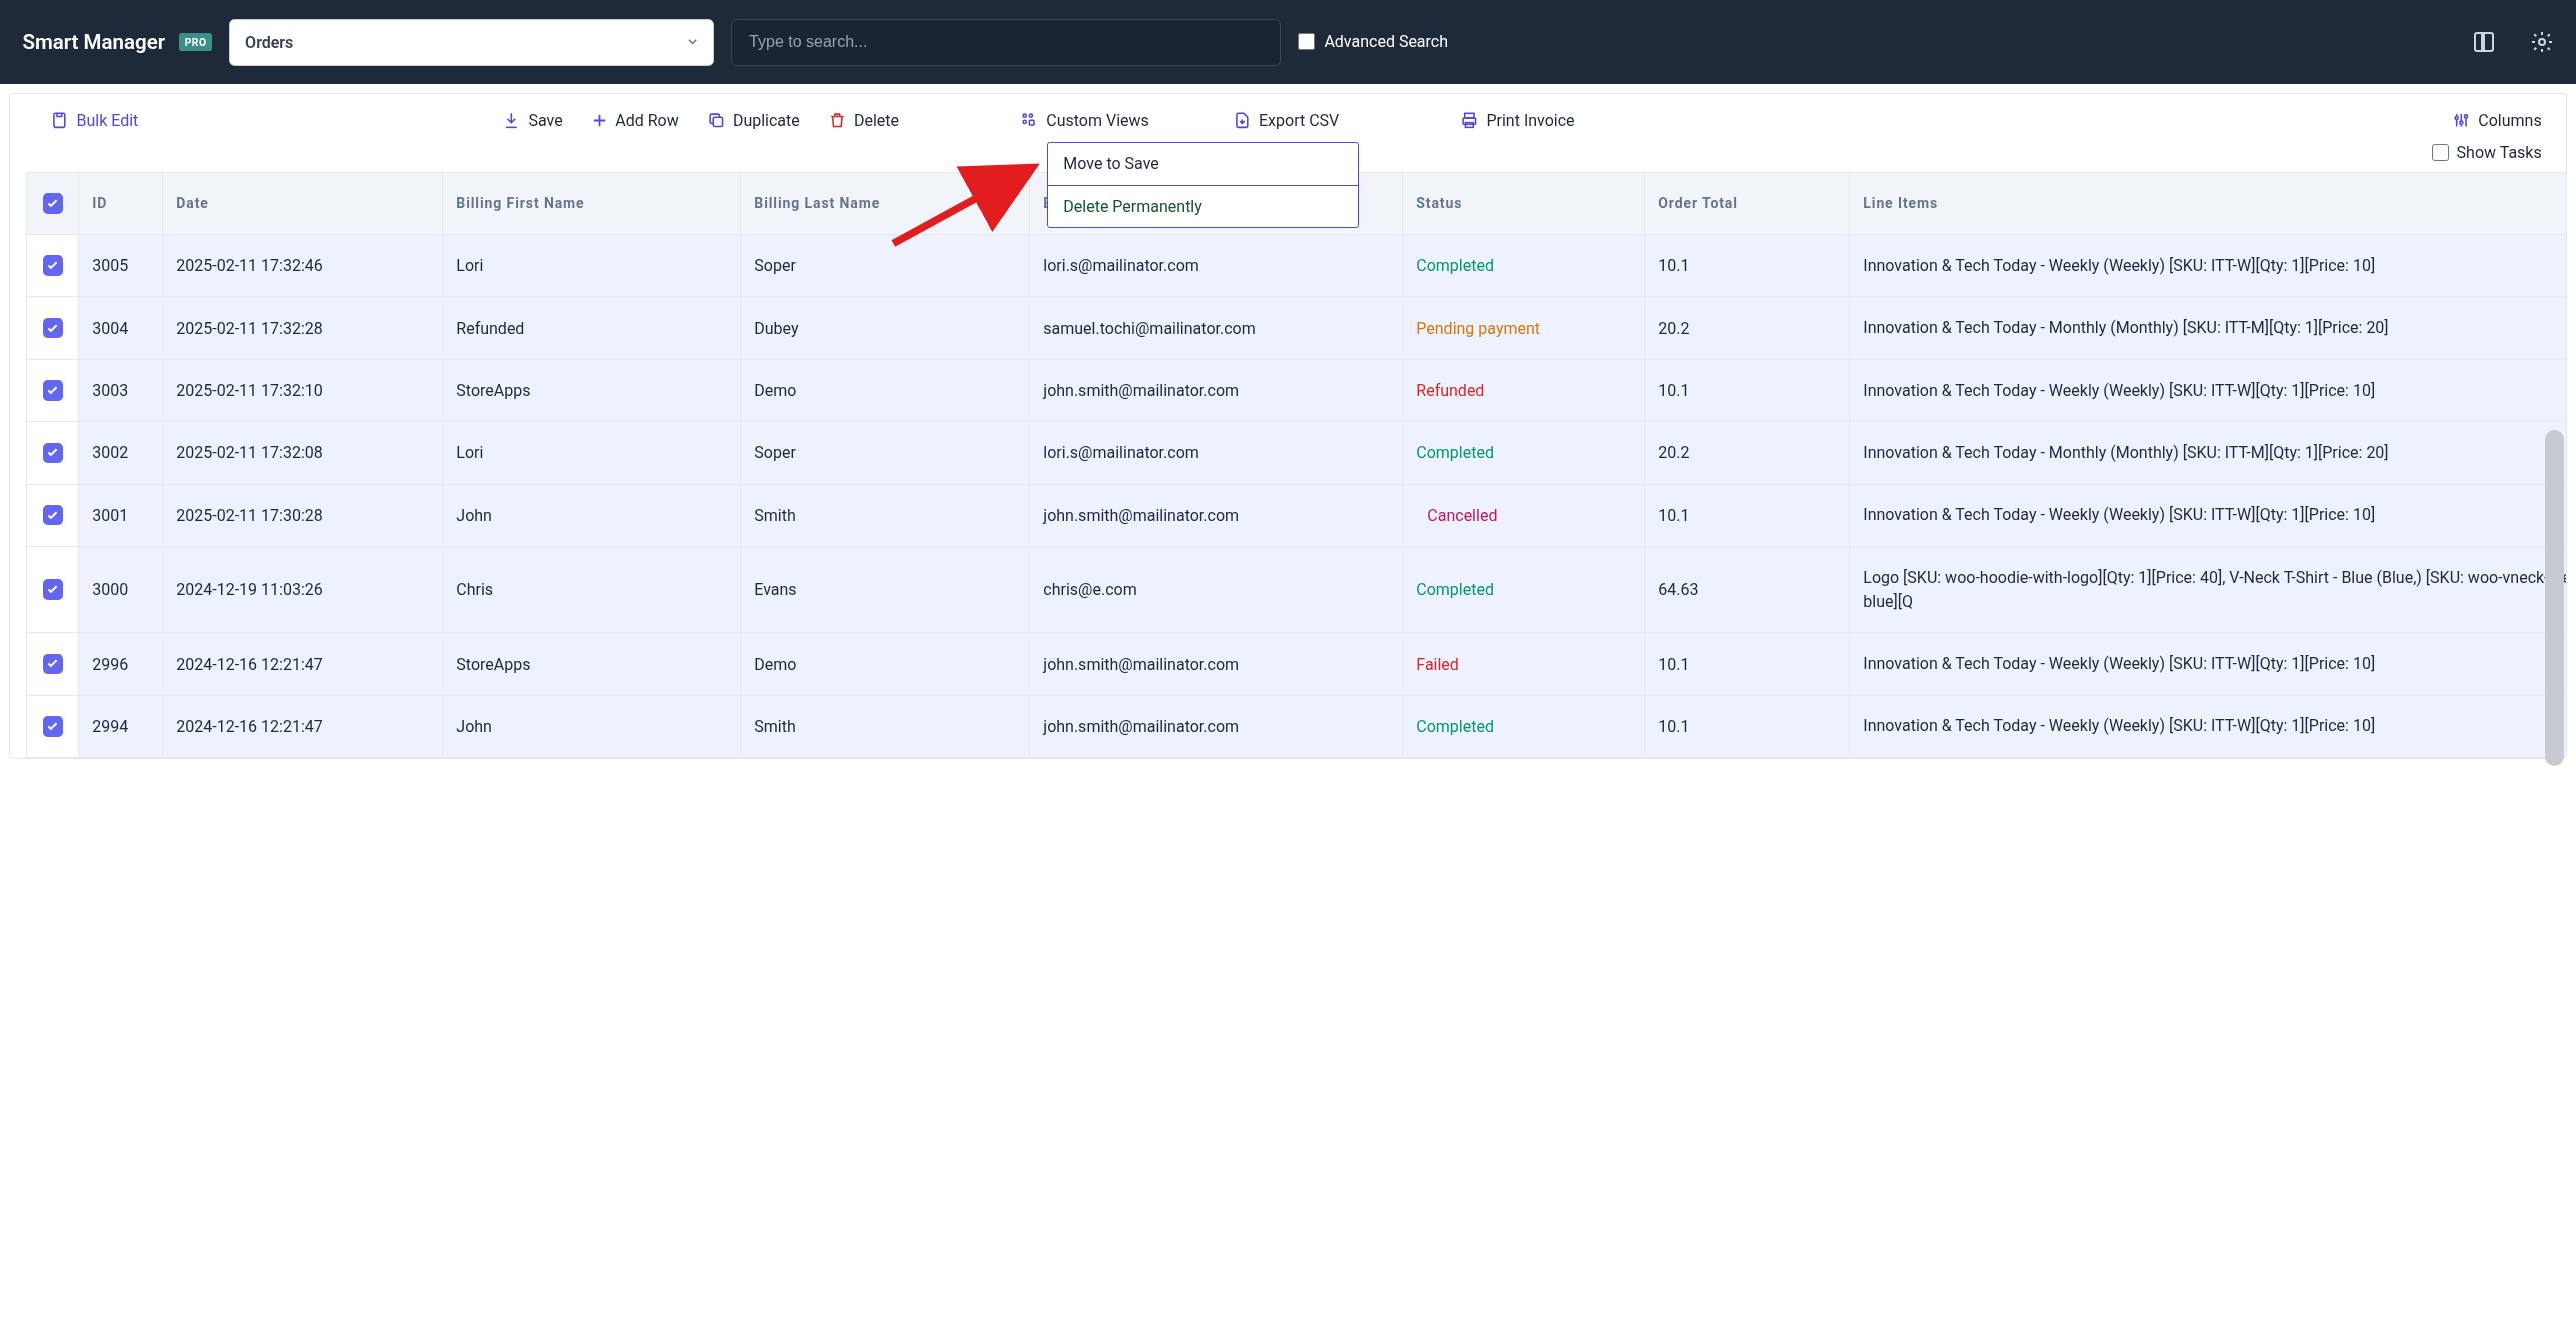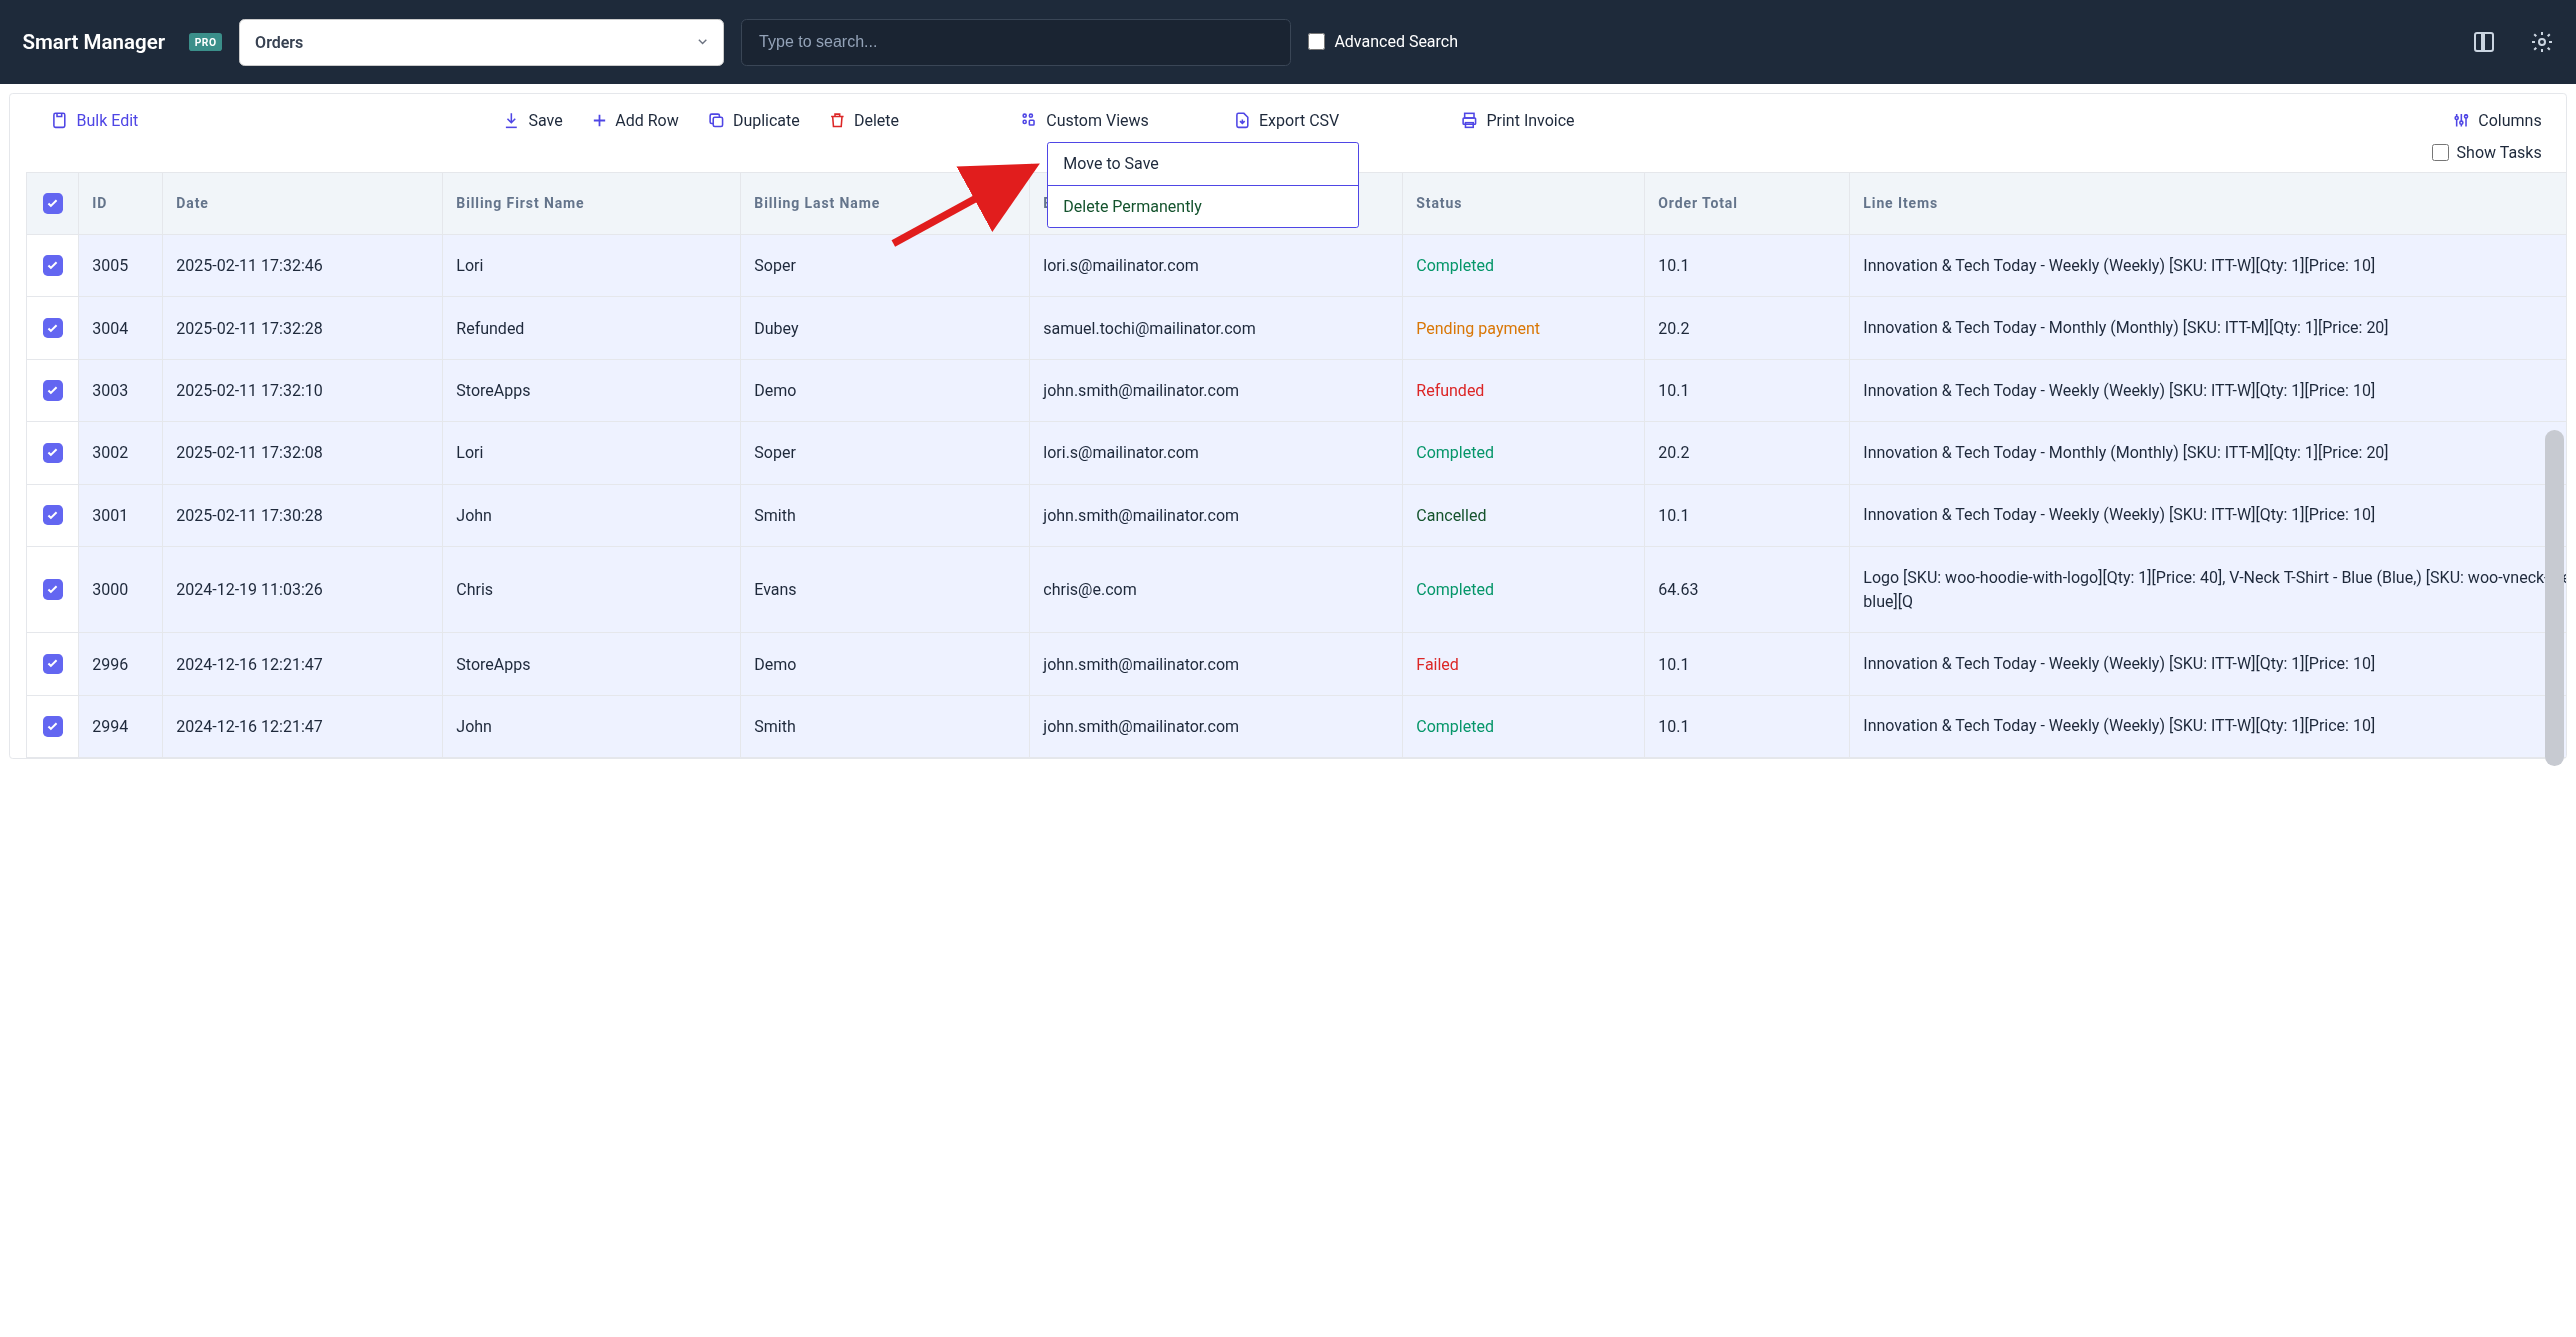--- a/index.html
+++ b/index.html
@@ -1,20 +1,20 @@
 <!DOCTYPE html>
 <html style="font-size:15px"><head>
 <meta charset="utf-8">
 <style>
 * { box-sizing: border-box; margin: 0; padding: 0; }
 body { font-family: -apple-system, BlinkMacSystemFont, "Segoe UI", Roboto, Helvetica, Arial, sans-serif; font-size: 16px; color: #1e293b; background: #fff; }
 
 
 .topbar { background: #1e2a3a; height: 84px; display: flex; align-items: center; padding: 0 22.4px; gap: 17px; }
-.brand { display: flex; align-items: center; gap: 24px; }
+.brand { display: flex; align-items: center; gap: 14px; }
 .brand-title { color: #fff; font-size: 20.5px; font-weight: 600; }
 .badge-pro { background: #3b8f8a; color: #fff; font-size: 10.3px; font-weight: 700; padding: 2.8px 5.6px; border-radius: 2.8px; letter-spacing: 0.5px; }
 .dashboard-select { width: 485px; height: 47px; background: #fff; border: 0.9px solid #ccc; border-radius: 5.6px; display: flex; align-items: center; padding: 0 15px; justify-content: space-between; }
 .dashboard-select span { font-weight: 600; color: #374151; }
 .search-input { width: 550px; height: 47px; background: #1a2432; border: 0.9px solid #3a4656; border-radius: 5.6px; padding: 0 17px; color: #fff; font-size: 16px; }
 .search-input::placeholder { color: #94a3b8; }
 .adv-search { display: flex; align-items: flex-start; gap: 9.3px; color: #fff; }
 .adv-search input[type=checkbox] { width: 17px; height: 17px; margin-top: 1.9px; }
 .adv-search-label { color: #fff; line-height: 1.3; }
 .topbar-spacer { flex: 1; }
@@ -49,21 +49,21 @@
 table { border-collapse: collapse; width: 100%; min-width: 2574px; }
 thead th { background: #f1f5f9; color: #64748b; font-size: 14px; font-weight: 700; text-transform: none; letter-spacing: 0.9px; text-align: left; padding: 20.5px 13px; border: 0.9px solid #e5e7eb; }
 tbody td { padding: 18.7px 13px; border: 0.9px solid #e5e7eb; vertical-align: middle; background: #eef2ff; color: #1e293b; font-size: 16px; }
 tbody tr td:first-child { background: #fff; text-align: center; width: 52px; }
 thead th:first-child { text-align: center; width: 52px; }
 .chk { width: 20.5px; height: 20.5px; background: #6366f1; border-radius: 4.7px; display: inline-flex; align-items: center; justify-content: center; }
 .chk svg { width: 13px; height: 13px; }
 .status-completed { color: #059669; }
 .status-pending { color: #d97706; }
 .status-refunded { color: #dc2626; }
-.status-cancelled { color: #14532d; }
+.status-cancelled { color: #be185d; margin-left: 11px; }
 .status-failed { color: #dc2626; }
 .line-items-cell { white-space: normal; line-height: 1.5; }
 .col-id { width: 84px; }
 .col-date { width: 280px; }
 .col-fn { width: 298px; }
 .col-ln { width: 289px; }
 .col-email { width: 373px; }
 .col-status { width: 242px; }
 .col-total { width: 205px; }
 .col-line { }

